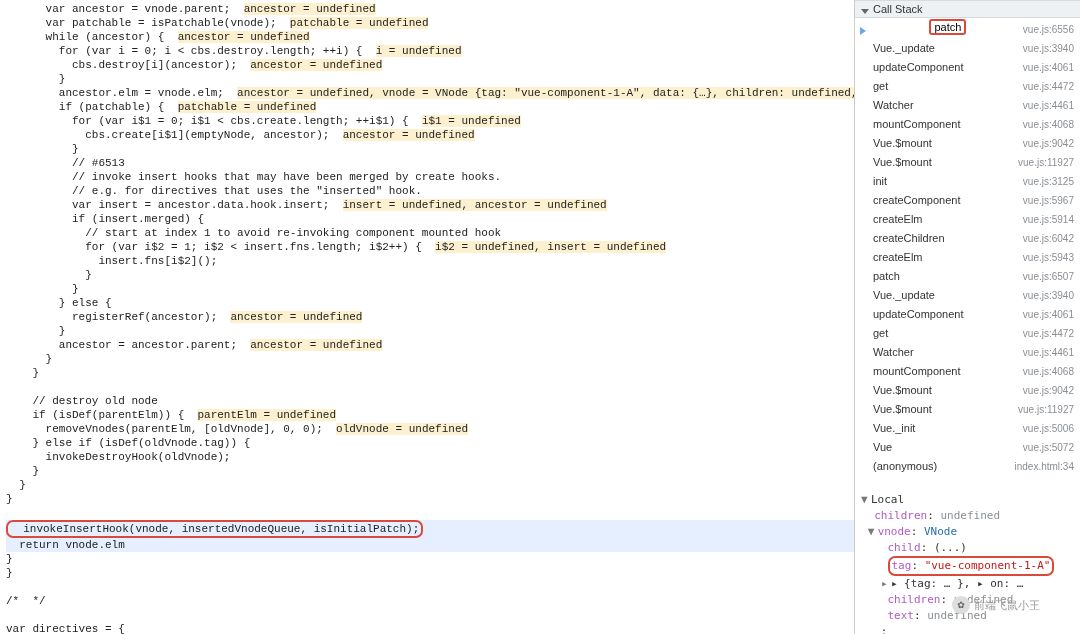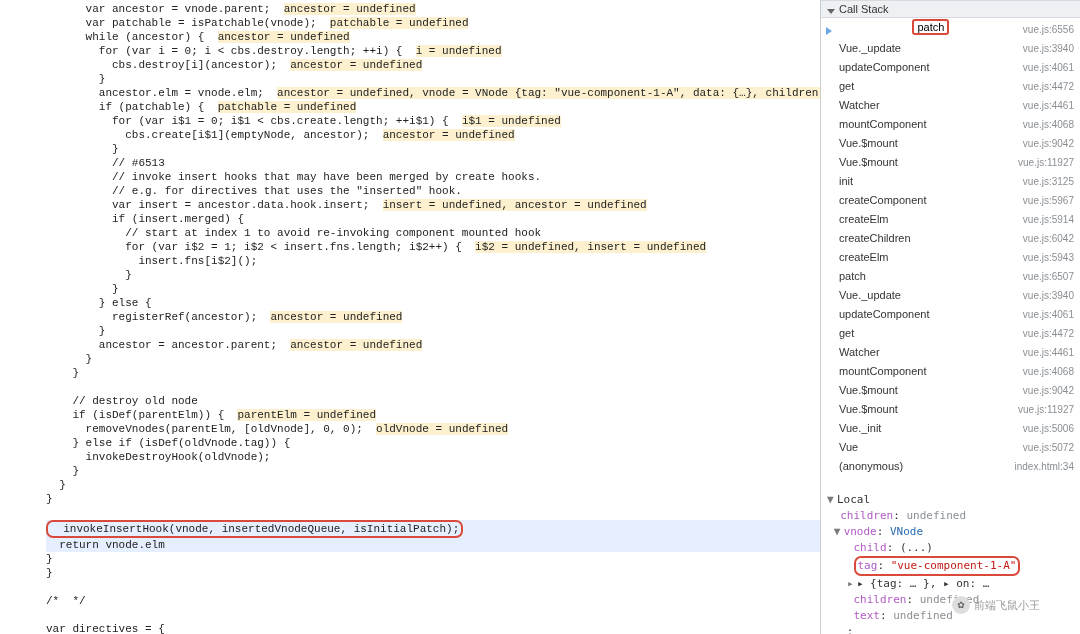--- a/index.html
+++ b/index.html
@@ -12,35 +12,34 @@
     width: 1080px;
     overflow: hidden;
   }
   .code-pane {
     flex: 1;
     overflow: hidden;
     padding: 2px 0 2px 6px;
     white-space: pre;
     line-height: 14px;
     color: #222;
-    margin-left: 40px;
   }
   .code-line { white-space: pre; }
   .hl { background: #fcf0cf; }
   .exec-line {
     background: #e6efff;
   }
   .red-box {
     display: inline-block;
     border: 2px solid #d94a3a;
     border-radius: 7px;
     padding: 0 2px;
   }
   .sidebar {
-    width: 260px;
+    width: 226px;
     border-left: 1px solid #ccc;
     display: flex;
     flex-direction: column;
     font-family: -apple-system, "Segoe UI", Arial, sans-serif;
     font-size: 11px;
     overflow: hidden;
     background: #fff;
   }
   .section-hdr {
     background: #eef1f4;

